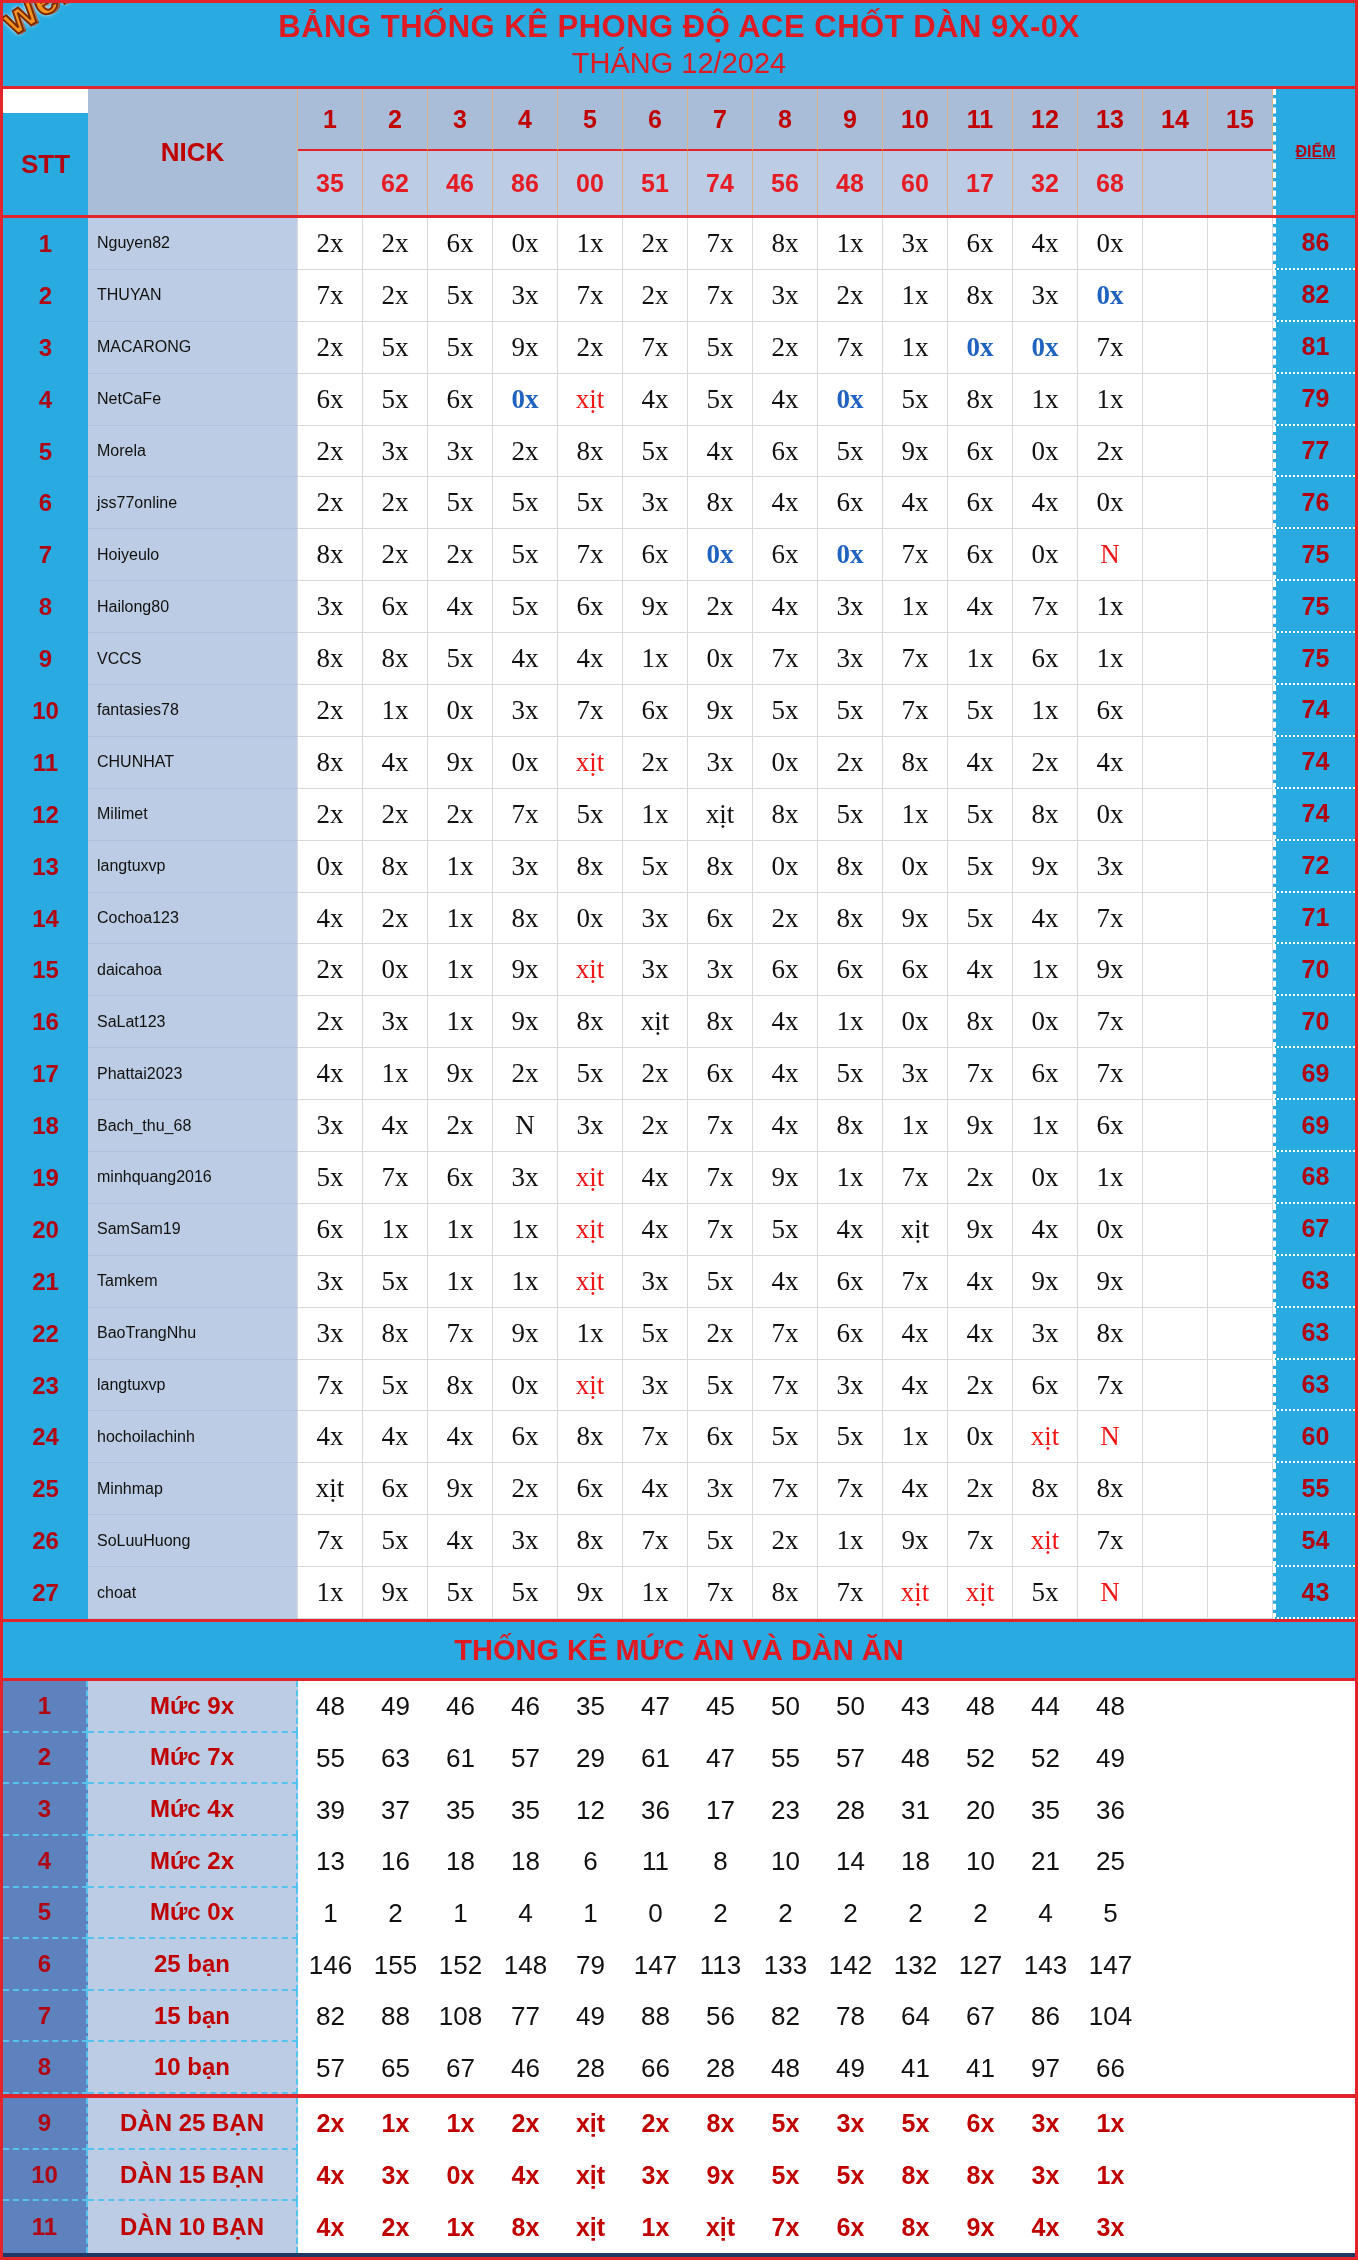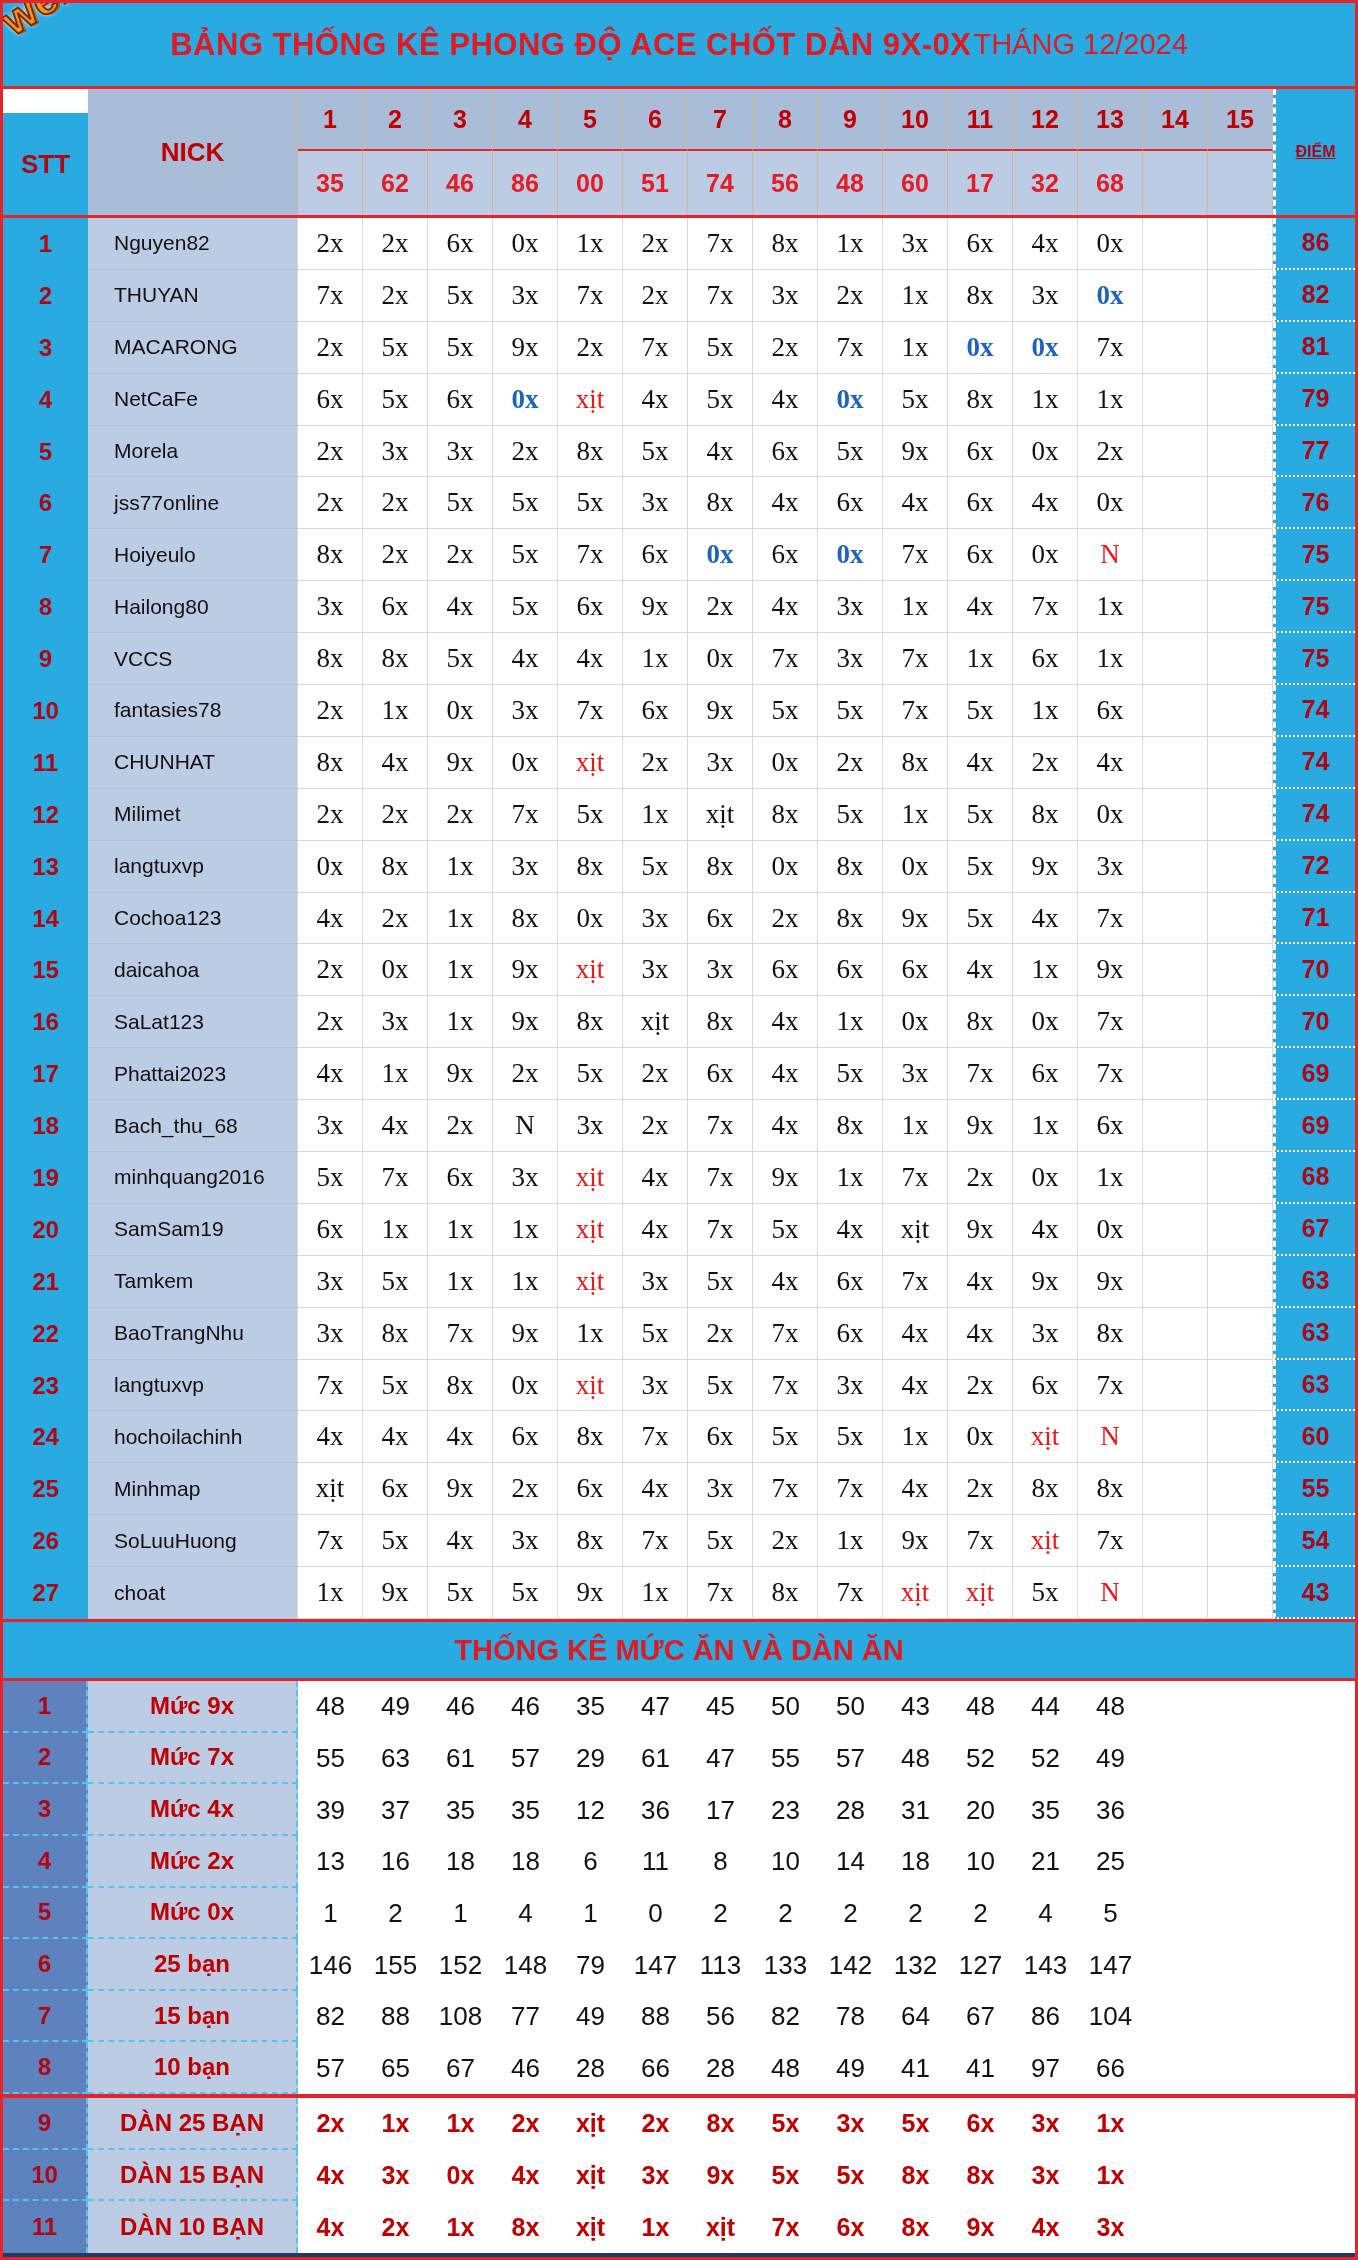--- a/index.html
+++ b/index.html
@@ -10,21 +10,21 @@
     position:relative; width:1358px; height:2260px;
     border:3px solid #E3242B; background:#fff; overflow:hidden;
     display:flex; flex-direction:column;
     --cols: 85px 210px repeat(15, 1fr) 82px;
     --cyan:#29ABE2; --bandD:#A9BCD8; --bandL:#BCCCE4;
     --red:#E3242B; --dred:#B00613; --tan:#D9B38C; --grid:#D9D9D9;
   }
 
   
   .title{ height:86px; background:var(--cyan); border-bottom:3px solid var(--red);
-    display:flex; align-items:center; justify-content:center; gap:2px;}
+    display:flex; flex-direction:column; align-items:center; justify-content:center; gap:2px;}
   .title .l1{ font-size:31px; font-weight:bold; color:#E01A22; letter-spacing:.5px;}
   .title .l2{ font-size:29px; font-weight:normal; color:#E01A22;}
 
   .logo{
     position:absolute; left:-10px; top:2px; z-index:9;
     transform:rotate(-33deg); transform-origin:left top;
     font-size:42px; font-weight:bold; color:#F7941D;
     -webkit-text-stroke:2px #7B2A00;
     text-shadow:0 0 3px #fff, 0 0 5px #fff, 2px 2px 0 #7B2A00;
     letter-spacing:1px; white-space:nowrap;
@@ -45,22 +45,22 @@
     display:flex; align-items:center; justify-content:center;
     border-right:1px solid var(--tan); border-bottom:2px solid var(--red);}
   .hval{ grid-row:2; background:var(--bandL); color:#E51C23; font-weight:bold; font-size:25px;
     display:flex; align-items:center; justify-content:center; border-right:1px solid var(--tan);}
 
   
   .body1{ flex:1; display:flex; flex-direction:column; }
   .row{ display:grid; grid-template-columns:var(--cols); flex:1; }
   .stt{ background:var(--cyan); color:var(--dred); font-weight:bold; font-size:24px;
     display:flex; align-items:center; justify-content:center;}
-  .nick{ background:var(--bandL); color:#111; font-size:21px;
-    display:flex; align-items:center; padding-left:26px;
+  .nick{ background:var(--bandL); color:#111; font-size:16px;
+    display:flex; align-items:center; padding-left:9px;
     border-bottom:1px solid #aec1dc; border-right:1px solid var(--grid);}
   .c{ background:#fff; font-family:"Liberation Serif","DejaVu Serif",serif; font-size:27px; color:#111;
     display:flex; align-items:center; justify-content:center;
     border-right:1px solid var(--grid); border-bottom:1px solid var(--grid);}
   .c.c-blue{ color:#1F62BF; font-weight:bold; }
   .c.c-red{ color:#F01414; }
   .diem{ background:var(--cyan); color:var(--dred); font-weight:bold; font-size:25px;
     display:flex; align-items:center; justify-content:center;
     border-left:3px dashed #fff; border-bottom:2px dotted #fff;}
 

